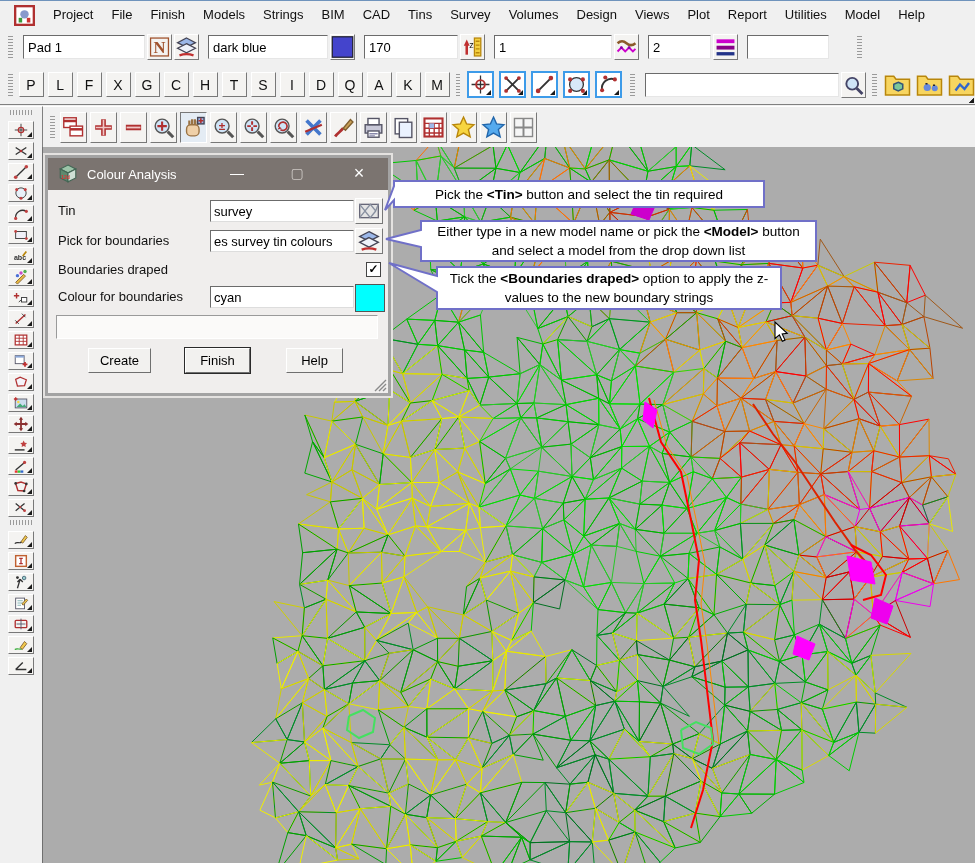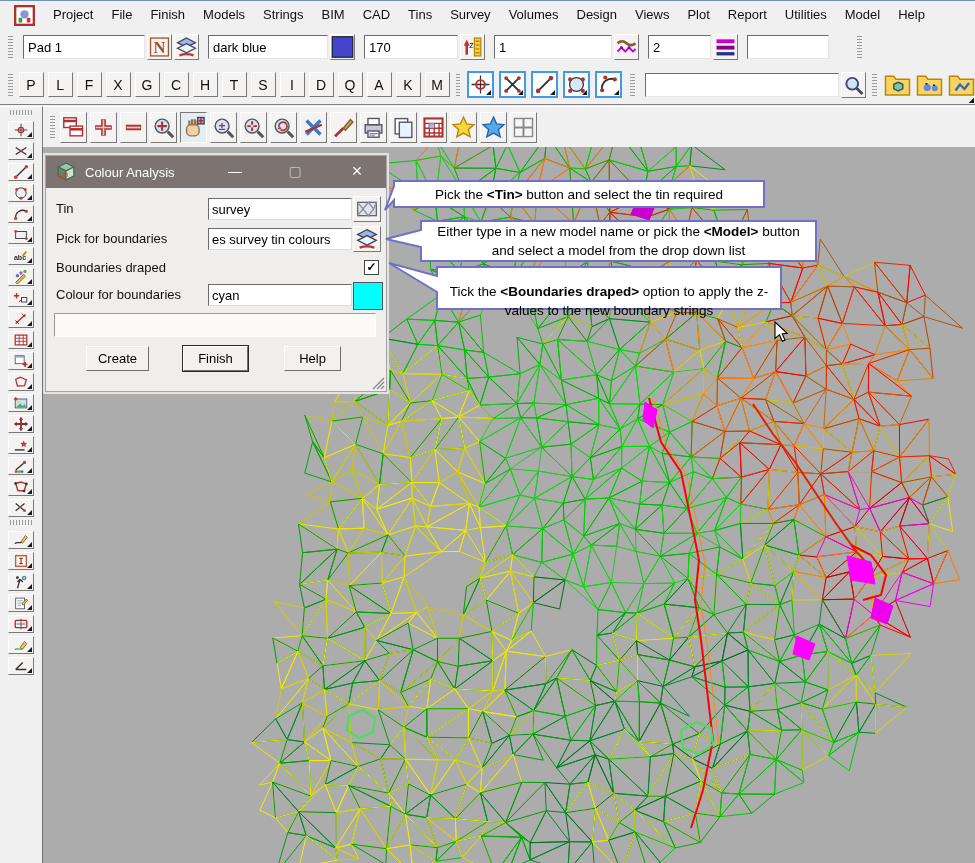--- a/index.html
+++ b/index.html
@@ -35,21 +35,21 @@
   .view-btn{width:27px;height:31px;margin-left:3px;flex:0 0 auto;}
   #lefttb{position:absolute;top:106px;left:0;width:42px;height:757px;background:#F0F0F0;
           border-right:1px solid #808080;border-top:1px solid #fff;display:flex;flex-direction:column;align-items:center;overflow:hidden;}
   .left-btn{width:26px;height:18px;margin-top:3px;flex:0 0 auto;}
   
   #canvas{position:absolute;left:42px;top:147px;width:933px;height:716px;background:#ACACAC;
           border-left:1px solid #6f6f6f;box-sizing:border-box;overflow:hidden;}
   #mesh-svg{position:absolute;left:0;top:0;width:933px;height:716px;}
   
   #dialog{position:absolute;left:45px;top:155px;width:340px;height:235px;background:#F0EEED;
-          border:1px solid #a3a3a3;box-shadow:0 0 0 2px #E4E2E0;z-index:5;}
+          border:3px solid #a3a3a3;box-shadow:0 0 0 2px #E4E2E0;z-index:5;}
   .dlg-title{position:absolute;left:0;top:0;right:0;height:32px;background:#7B7470;color:#fff;
              display:flex;align-items:center;font-size:13px;}
   .dlg-ico{width:20px;height:20px;margin:0 9px 0 10px;}
   .dlg-ctl{position:absolute;top:0;width:34px;height:32px;text-align:center;line-height:30px;color:#fff;font-size:14px;}
   .dlg-label{position:absolute;left:10px;font-size:13px;color:#111;}
   .dlg-input{position:absolute;left:162px;width:136px;height:18px;border:1px solid;
              border-color:#6b6b6b #ddd #ddd #6b6b6b;font-size:13px;padding:1px 3px;font-family:"Liberation Sans",sans-serif;}
   .dlg-icobtn{position:absolute;left:307px;width:28px;height:26px;}
   .dlg-btn{position:absolute;height:25px;background:#F2F1EF;border:1px solid;border-color:#fff #6f6f6f #6f6f6f #fff;
            font-size:13px;font-family:"Liberation Sans",sans-serif;}
@@ -1673,15 +1673,15 @@
       <path d="M0 0 L0 16.5 L4.4 12.9 L7.3 19.3 L10 18.1 L7.2 11.9 L12.2 11.4 Z" fill="#fff" stroke="#000" stroke-width="1.1"></path>
     </g>
   </svg>
 
 <div class="callout-text" style="left: 394px; top: 181px; width: 370px; height: 26px;">
     <span><span>Pick the </span><b>&lt;Tin&gt;</b><span> button and select the tin required</span></span>
   </div>
 <div class="callout-text" style="left: 421px; top: 221px; width: 395px; height: 40px;">
     <span><span>Either type in a new model name or pick the </span><b>&lt;Model&gt;</b><span> button and select a model from the drop down list</span></span>
   </div>
-<div class="callout-text" style="left: 437px; top: 280px; width: 344px; height: 42px; align-items: center;">
+<div class="callout-text" style="left: 437px; top: 267px; width: 344px; height: 42px; align-items: center;">
     <span><span>Tick the </span><b>&lt;Boundaries draped&gt;</b><span> option to apply the z-values to the new boundary strings</span></span>
   </div>
 
 </body></html>

